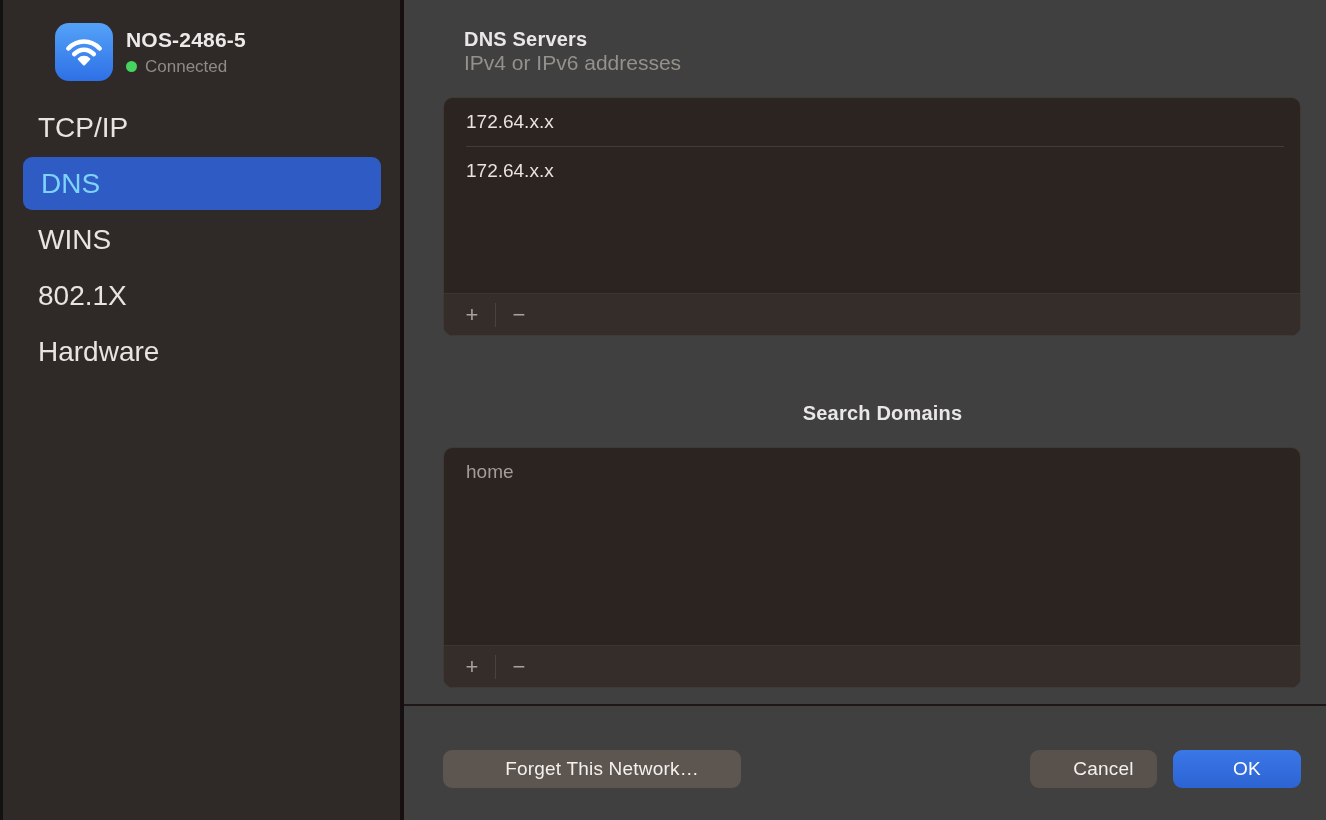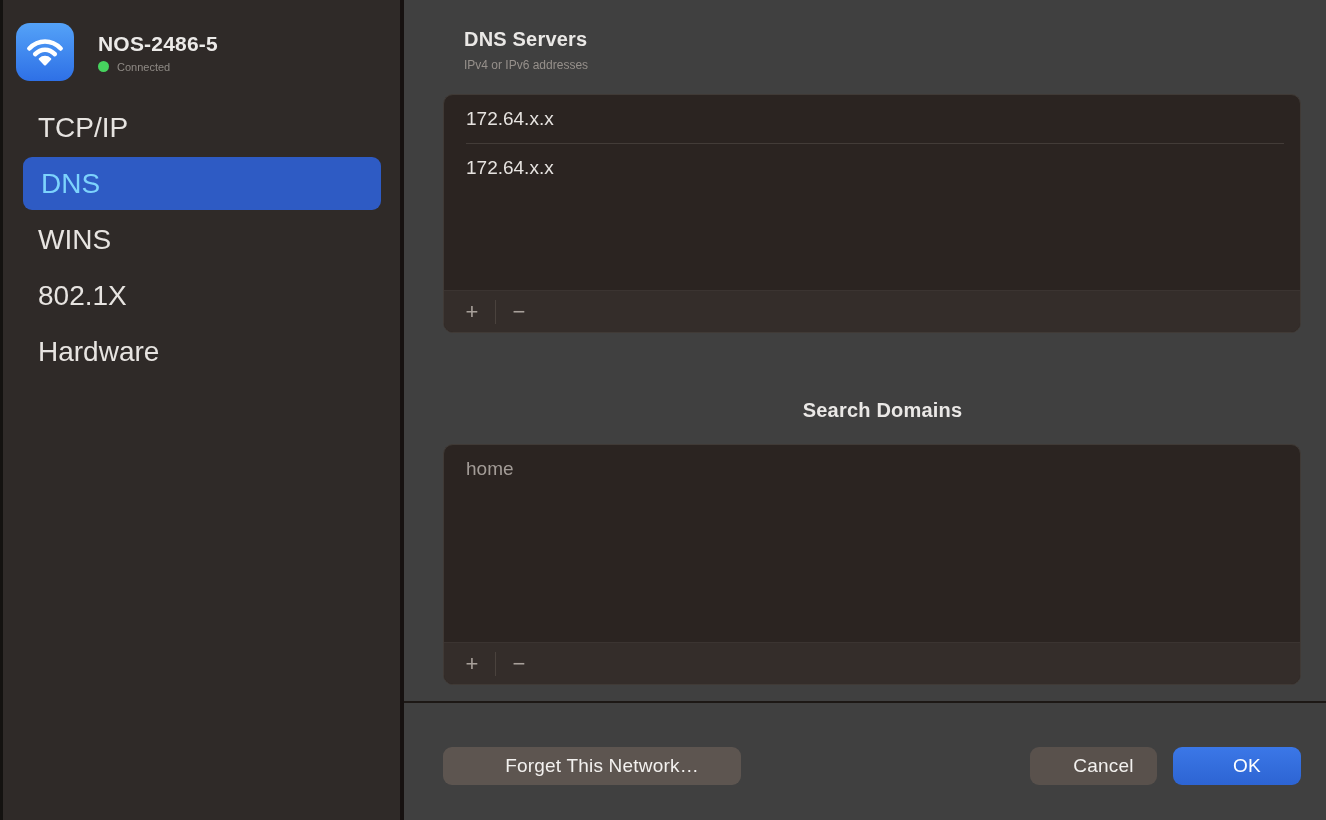--- a/index.html
+++ b/index.html
@@ -17,42 +17,42 @@
     width: 401px;
     min-width: 401px;
     height: 100%;
     background: #2f2a28;
     border-right: 4px solid #161110;
     padding-top: 23px;
   }
   .network-header {
     display: flex;
     align-items: center;
-    gap: 24px;
-    padding-left: 13px;
+    gap: 13px;
+    padding-left: 52px;
     margin-bottom: 20px;
   }
   .wifi-badge {
     width: 58px; height: 58px;
     border-radius: 14px;
     background: linear-gradient(180deg, #54a2f8 0%, #2e70e6 100%);
     display: flex; align-items: center; justify-content: center;
     flex-shrink: 0;
   }
   .wifi-badge svg { width: 40px; height: 40px; }
   .network-name {
     font-size: 21px;
     font-weight: 600;
     color: #eceae8;
     letter-spacing: .2px;
     margin-bottom: 5px;
   }
   .network-status {
-    display: flex; align-items: flex-start; gap: 8px;
-    font-size: 11px;
+    display: flex; align-items: center; gap: 8px;
+    font-size: 17px;
     color: #8f8a85;
   }
   .status-dot {
     width: 11px; height: 11px; border-radius: 50%;
     background: #46d35e;
   }
 
   .nav { padding: 0 19px 0 20px; }
   .nav-item {
     height: 53px;
@@ -79,24 +79,23 @@
     position: relative;
   }
   .section-title {
     font-size: 20px;
     font-weight: 700;
     color: #eae8e6;
     margin-left: 21px;
     letter-spacing: .2px;
   }
   .section-subtitle {
-    font-size: 12px;
+    font-size: 21px;
     color: #96908b;
     margin-left: 21px;
-    margin-top: 7px;
   }
 
   .listbox {
     margin-top: 22px;
     border: 1px solid #403a36;
     border-radius: 10px;
     background: #2b2421;
     overflow: hidden;
   }
   .listbox-body.dns { height: 195px; }

